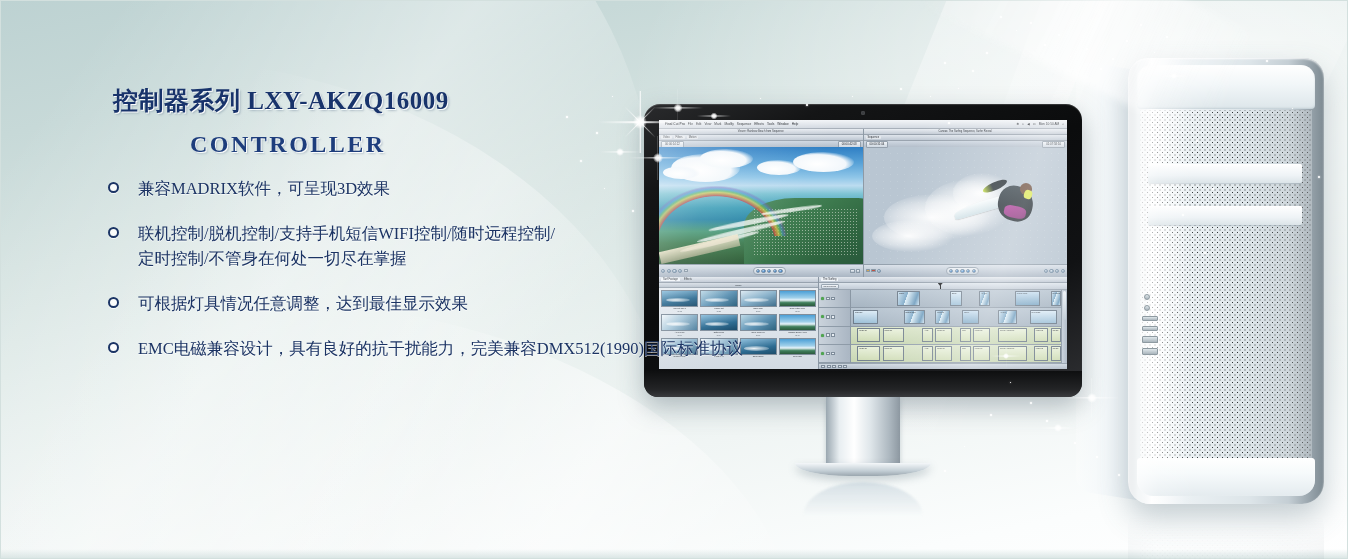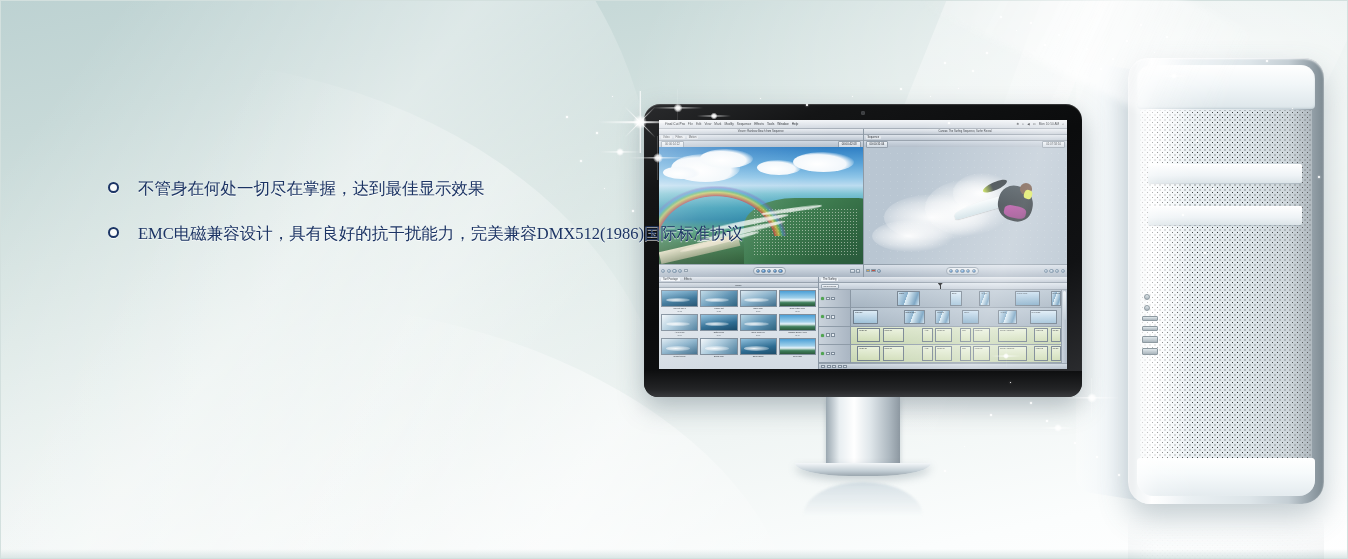--- a/index.html
+++ b/index.html
@@ -531,29 +531,42 @@
   <div class="swoosh sw1"></div>
   <div class="swoosh sw2"></div>
   <div class="swoosh sw3"></div>
   <div class="diag d1"></div>
   <div class="diag d2"></div>
   <div class="diag d3"></div>
   <div class="flare-band" style="left:930px;top:-40px;width:320px;height:120px;transform:rotate(26deg);"></div>
   <div class="bottom-edge"></div>
 
   <div id="copy">
+    <div class="title-wrap">
+      <div class="title-main">控制器系列 LXY-AKZQ16009</div>
+      <div class="title-sub">CONTROLLER</div>
+    </div>
 
     <ul id="features">
       <li>
         <span class="bullet"></span>
-        <span class="l1">不管身在何处一切尽在掌握，达到最佳显示效果</span>
+        <span class="l1">兼容MADRIX软件，可呈现3D效果</span>
       </li>
       <li>
         <span class="bullet"></span>
-        <span class="l1">EMC电磁兼容设计，具有良好的抗干扰能力，完美兼容DMX512(1986)国际标准协议</span>
+        <span class="l1">联机控制/脱机控制/支持手机短信WIFI控制/随时远程控制/</span>
+        <span class="l2">定时控制/不管身在何处一切尽在掌握</span>
+      </li>
+      <li>
+        <span class="bullet"></span>
+        <span class="l1">可根据灯具情况任意调整，达到最佳显示效果</span>
+      </li>
+      <li>
+        <span class="bullet"></span>
+        <span class="l1">EMC电磁兼容设计，具有良好的抗干扰能力，完美兼容DMX512(1990)国际标准协议</span>
       </li>
     </ul>
   </div>
 
   <div id="monitor">
     <div class="mon-body">
       <div class="cam"></div>
       <div class="screen">
 
         <div class="fcp">

